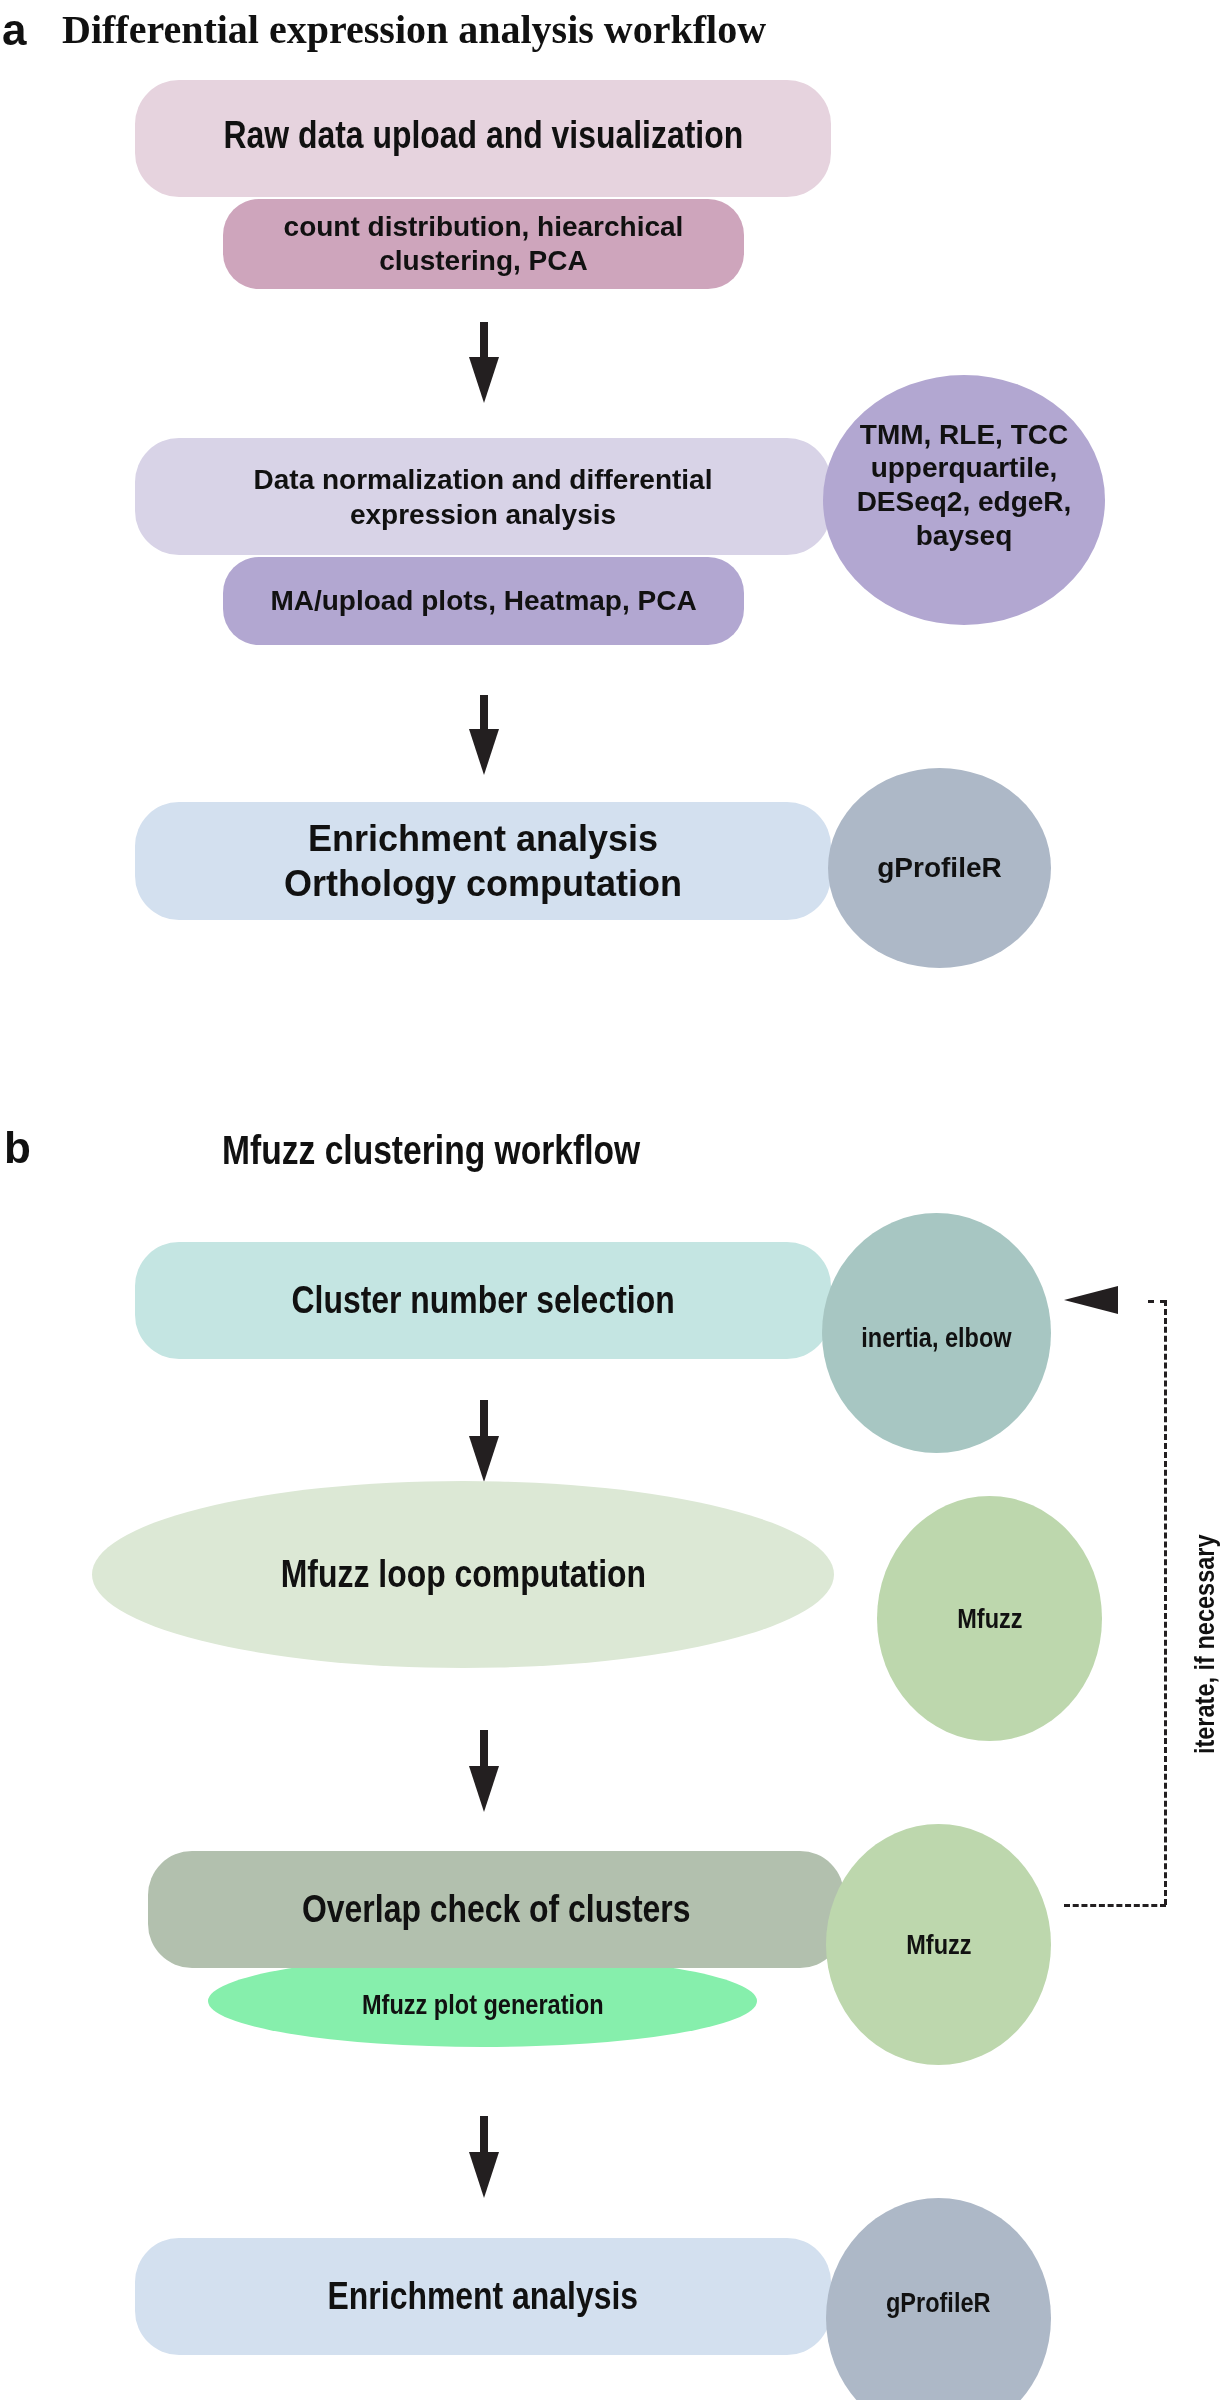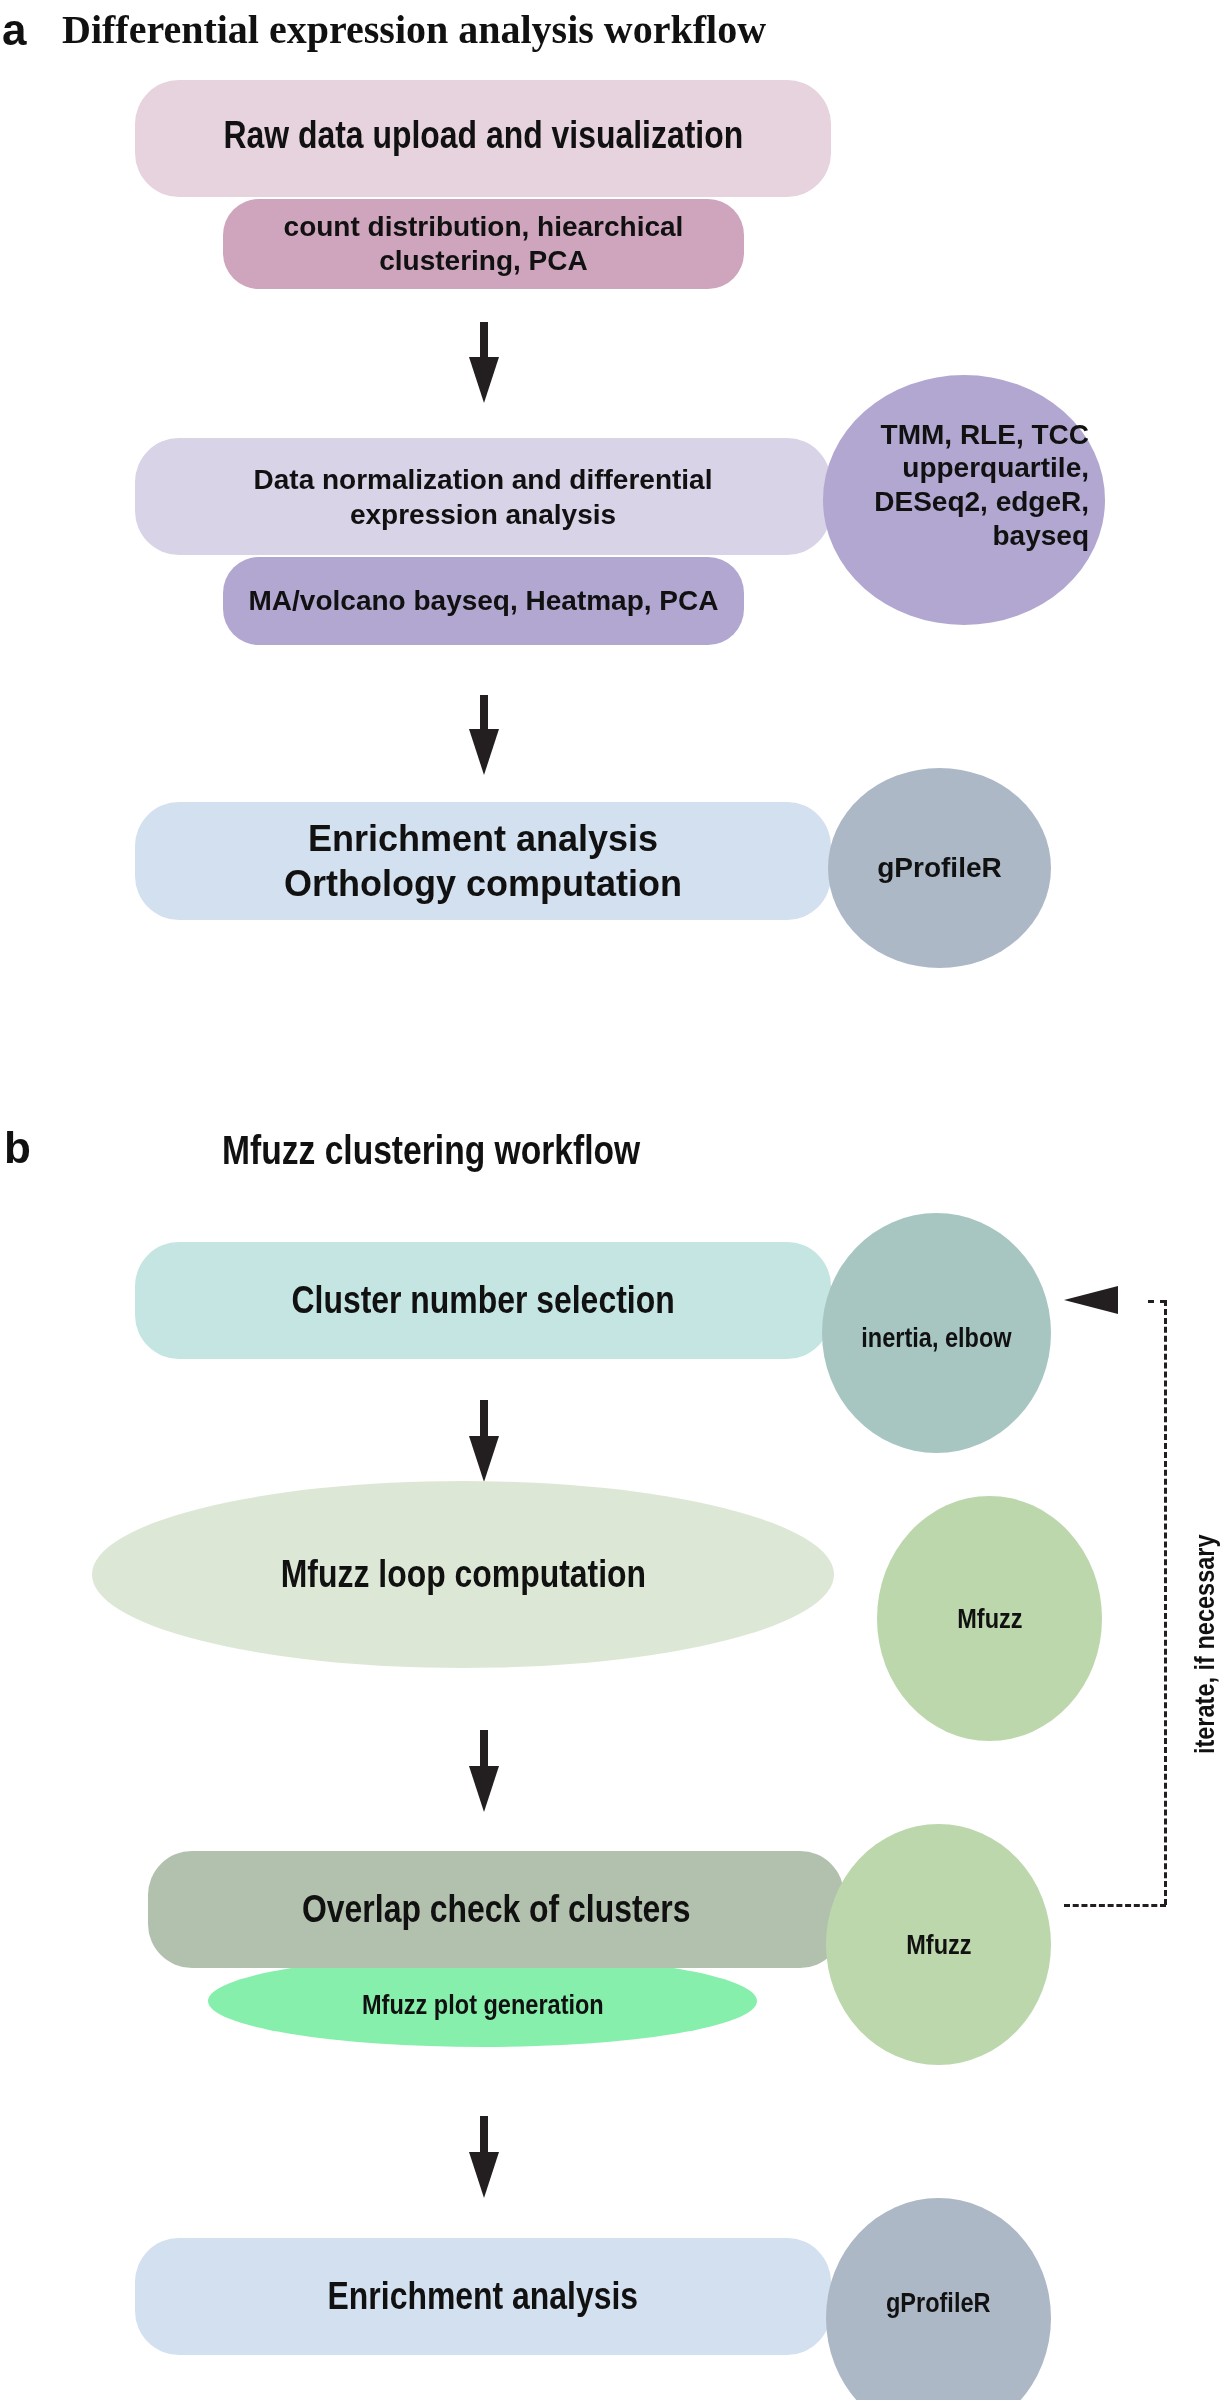--- a/index.html
+++ b/index.html
@@ -1,21 +1,21 @@
 <!DOCTYPE html>
 <html><head>
 <meta charset="utf-8">
 <style>
   html, body { margin:0; padding:0; background:#ffffff; }
   body { width:1224px; height:2400px; position:relative; overflow:hidden;
          font-family:"Liberation Sans", sans-serif; font-weight:bold; color:#111111; }
   .abs { position:absolute; }
   .shape { position:absolute; display:flex; align-items:center; justify-content:center; text-align:center; box-sizing:border-box; }
   .pill { border-radius:44px; }
-  .ell { border-radius:50%;text-align:right; }
+  .ell { border-radius:50%; }
   .lbl { display:inline-block; line-height:1.2; }
   .narrow { display:inline-block; transform:scaleX(0.84); transform-origin:center; white-space:nowrap; }
   .panel-letter { position:absolute; font-size:44px; line-height:1; }
   .panel-title { position:absolute; font-size:40px; line-height:1; white-space:nowrap; }
   .arrow { position:absolute; width:30px; }
   .arrow .shaft { position:absolute; left:11px; top:0; width:8px; background:#231f20; }
   .arrow .head { position:absolute; left:0; width:0; height:0;
                  border-left:15px solid transparent; border-right:15px solid transparent; border-top:46px solid #231f20; }
   .dash-v { position:absolute; width:0; border-left:3px dashed #231f20; }
   .dash-h { position:absolute; height:0; border-top:3px dashed #231f20; }
@@ -36,21 +36,21 @@
 
 <div class="arrow" style="left:469px; top:322px; height:81px;">
   <div class="shaft" style="height:36px;"></div>
     <div class="head" style="top:35px;"></div>
 </div>
 
 <div class="shape pill" style="left:135px; top:438px; width:696px; height:117px; background:#d8d3e7;">
   <span class="lbl" style="font-size:28px; width:600px; line-height:1.25;">Data normalization and differential expression analysis</span>
 </div>
 <div class="shape pill" style="left:223px; top:557px; width:521px; height:88px; background:#b2a7d1; border-radius:36px;">
-  <span class="lbl" style="font-size:28px;">MA/volcano bayseq, Heatmap, PCA</span>
+  <span class="lbl" style="font-size:28px;">MA/upload plots, Heatmap, PCA</span>
 </div>
 <div class="shape ell" style="left:823px; top:375px; width:282px; height:250px; background:#b2a7d1;">
   <span class="lbl" style="font-size:28px; width:250px; line-height:1.2; margin-top:-30px;">TMM, RLE, TCC upperquartile, DESeq2, edgeR, bayseq</span>
 </div>
 
 <div class="arrow" style="left:469px; top:695px; height:80px;">
   <div class="shaft" style="height:36px;"></div>
     <div class="head" style="top:34px;"></div>
 </div>
 

